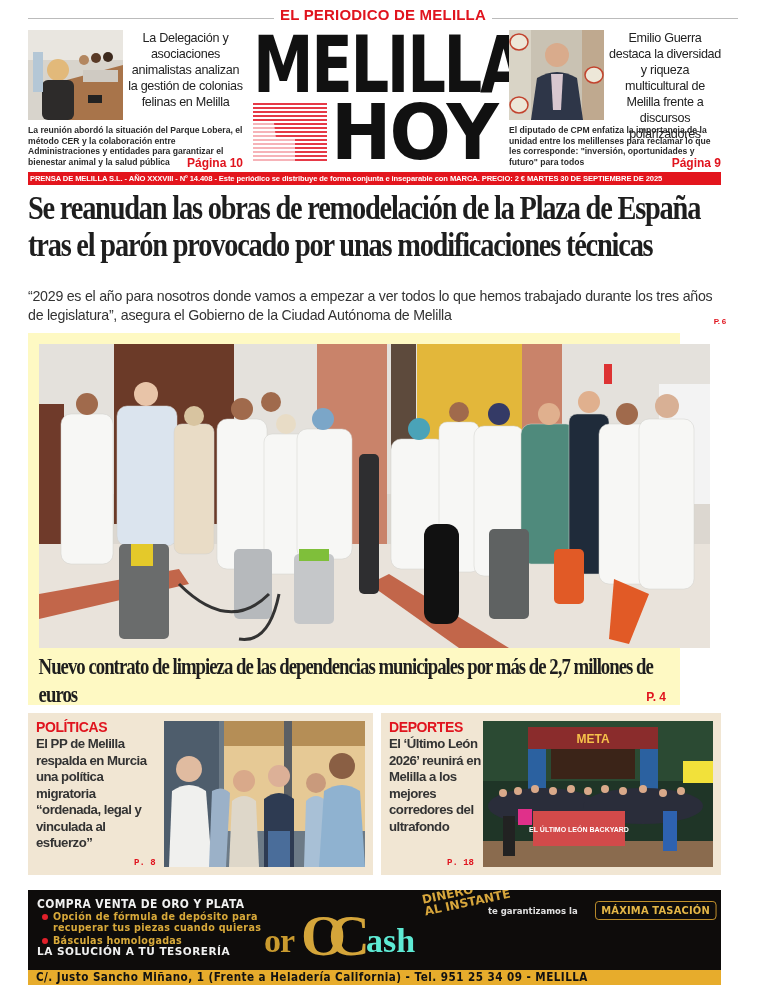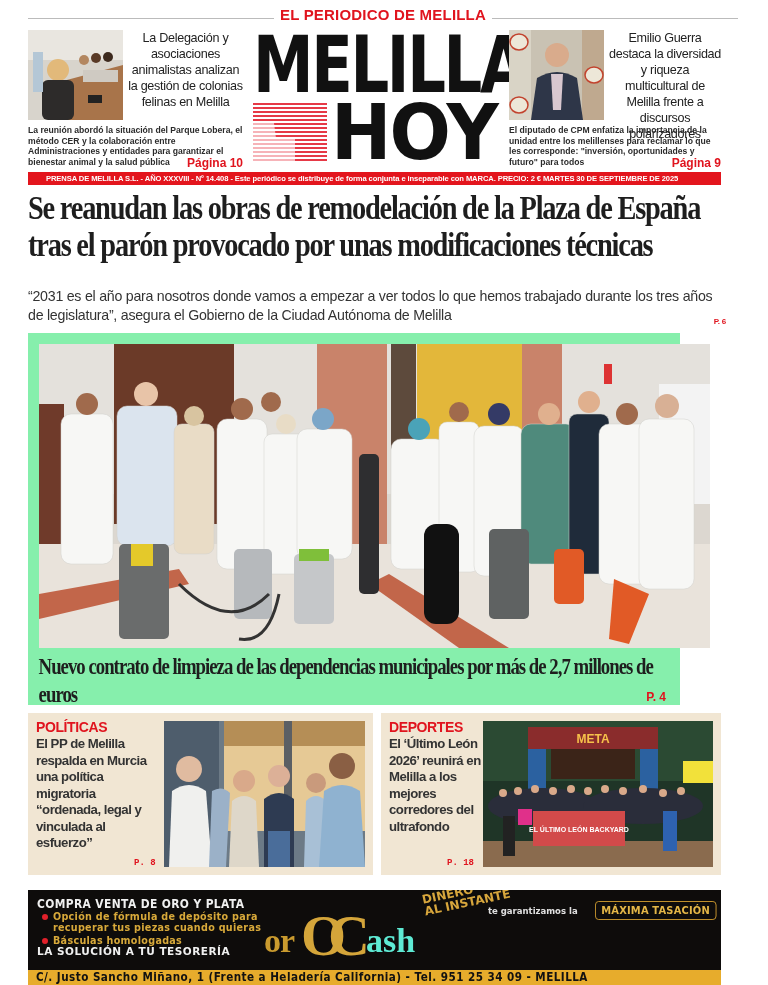--- a/index.html
+++ b/index.html
@@ -22,29 +22,29 @@
   .page-ref { color: #e0141e; font-weight: bold; font-size: 12px; float: right; margin-top: 1px; }
 
   .logo { position: absolute; left: 253px; top: 30px; width: 245px; height: 135px; }
   .logo-melilla { position: absolute; left: 0; top: 0; width: 245px; height: 70px; font-family: "DejaVu Sans", sans-serif; font-weight: bold; font-size: 78px; line-height: 70px; letter-spacing: -3px; color: #111; transform: scaleX(0.78); transform-origin: left top; white-space: nowrap; }
   .logo-hoy { position: absolute; left: 78px; top: 70px; height: 65px; font-family: "DejaVu Sans", sans-serif; font-weight: bold; font-size: 76px; line-height: 65px; color: #111; letter-spacing: -2px; white-space: nowrap; transform: scaleX(0.95); transform-origin: left top; }
   .logo-stripes { position: absolute; left: 0; top: 73px; width: 74px; height: 60px;
     background: repeating-linear-gradient(to bottom, #e63946 0px, #e63946 2px, #ffffff 2px, #ffffff 4px); }
   .logo-stripes .shade { position: absolute; left: 0; top: 20px; width: 42px; height: 40px;
     background: repeating-linear-gradient(to bottom, #f6b3b8 0px, #f6b3b8 2px, #fff 2px, #fff 4px); clip-path: polygon(0 0, 50% 0, 55% 40%, 100% 40%, 100% 100%, 0 100%); }
 
-  .info-bar { position: absolute; left: 28px; top: 172px; width: 693px; height: 13px; background: #e3151d; color: #fff; font-size: 7.6px; font-weight: bold; line-height: 13px; padding-left: 18px; white-space: nowrap; overflow: hidden; letter-spacing: -0.1px; }
+  .info-bar { position: absolute; left: 28px; top: 172px; width: 693px; height: 13px; background: #e3151d; color: #fff; font-size: 7.6px; font-weight: bold; line-height: 13px; padding-left: 2px; white-space: nowrap; overflow: hidden; letter-spacing: -0.1px; }
 
   
   .headline { position: absolute; left: 28px; top: 190px; width: 700px; font-family: "Liberation Serif", serif; font-weight: bold; font-size: 33px; line-height: 37px; color: #1e1e1e; letter-spacing: -1.4px; transform: scaleX(0.86); transform-origin: left top; width: 820px; }
   .lede { position: absolute; left: 28px; top: 287px; width: 700px; font-size: 14.2px; line-height: 19px; color: #333; letter-spacing: -0.25px; }
   .lede .page-ref { position: absolute; right: 2px; top: 24px; font-size: 8px; }
 
   
-  .photo-box { position: absolute; left: 28px; top: 333px; width: 652px; height: 372px; background: #86efac; }
+  .photo-box { position: absolute; left: 28px; top: 333px; width: 652px; height: 372px; background: #fef9c3; }
   .photo-inner { position: absolute; left: 11px; top: 11px; width: 671px; height: 304px; overflow: hidden; background: #d9d4cd; }
   .photo-caption { position: absolute; left: 0; top: 320px; width: 800px; font-family: "Liberation Serif", serif; font-weight: bold; font-size: 23px; line-height: 28px; color: #1e1e1e; letter-spacing: -1.2px; transform: scaleX(0.815); transform-origin: left top; padding-left: 13px; }
   .photo-box .page-ref { position: absolute; right: 14px; top: 356px; float: none; }
 
   
   .story { position: absolute; top: 713px; height: 162px; background: #f1e6d3; }
   .story-left { left: 28px; width: 345px; }
   .story-right { left: 381px; width: 340px; }
   .story-section { position: absolute; left: 8px; top: 6px; color: #e0141e; font-weight: bold; font-size: 14px; letter-spacing: -0.4px; }
   .story-text { position: absolute; left: 8px; top: 23px; font-weight: bold; font-size: 13.2px; line-height: 16.5px; color: #333; letter-spacing: -0.5px; }
@@ -138,21 +138,21 @@
   <div class="teaser-sub" style="width:212px">
     <span>El diputado de CPM enfatiza la importancia de la unidad entre los melillenses para reclamar lo que les corresponde: "inversión, oportunidades y futuro" para todos</span>
     <span class="page-ref">Página 9</span>
   </div>
 </div>
 
 <div class="info-bar">PRENSA DE MELILLA S.L. - AÑO XXXVIII - Nº 14.408  -  Este periódico se distribuye de forma conjunta e inseparable con MARCA. PRECIO: 2 €    MARTES 30 DE SEPTIEMBRE DE 2025</div>
 
 <div class="headline">Se reanudan las obras de remodelación de la Plaza de España tras el parón provocado por unas modificaciones técnicas</div>
 <div class="lede">
-  <span>“2031 es el año para nosotros donde vamos a empezar a ver todos lo que hemos trabajado durante los tres años de legislatura”, asegura el Gobierno de la Ciudad Autónoma de Melilla</span>
+  <span>“2029 es el año para nosotros donde vamos a empezar a ver todos lo que hemos trabajado durante los tres años de legislatura”, asegura el Gobierno de la Ciudad Autónoma de Melilla</span>
   <span class="page-ref">P. 6</span>
 </div>
 
 <div class="photo-box">
   <div class="photo-inner">
     <svg width="671" height="304" viewBox="0 0 671 304">
       <rect width="671" height="304" fill="#dcd7d0"></rect>
 
       <rect x="0" y="0" width="671" height="150" fill="#e4e1dc"></rect>
       <rect x="75" y="0" width="120" height="180" fill="#6b3a28"></rect>

